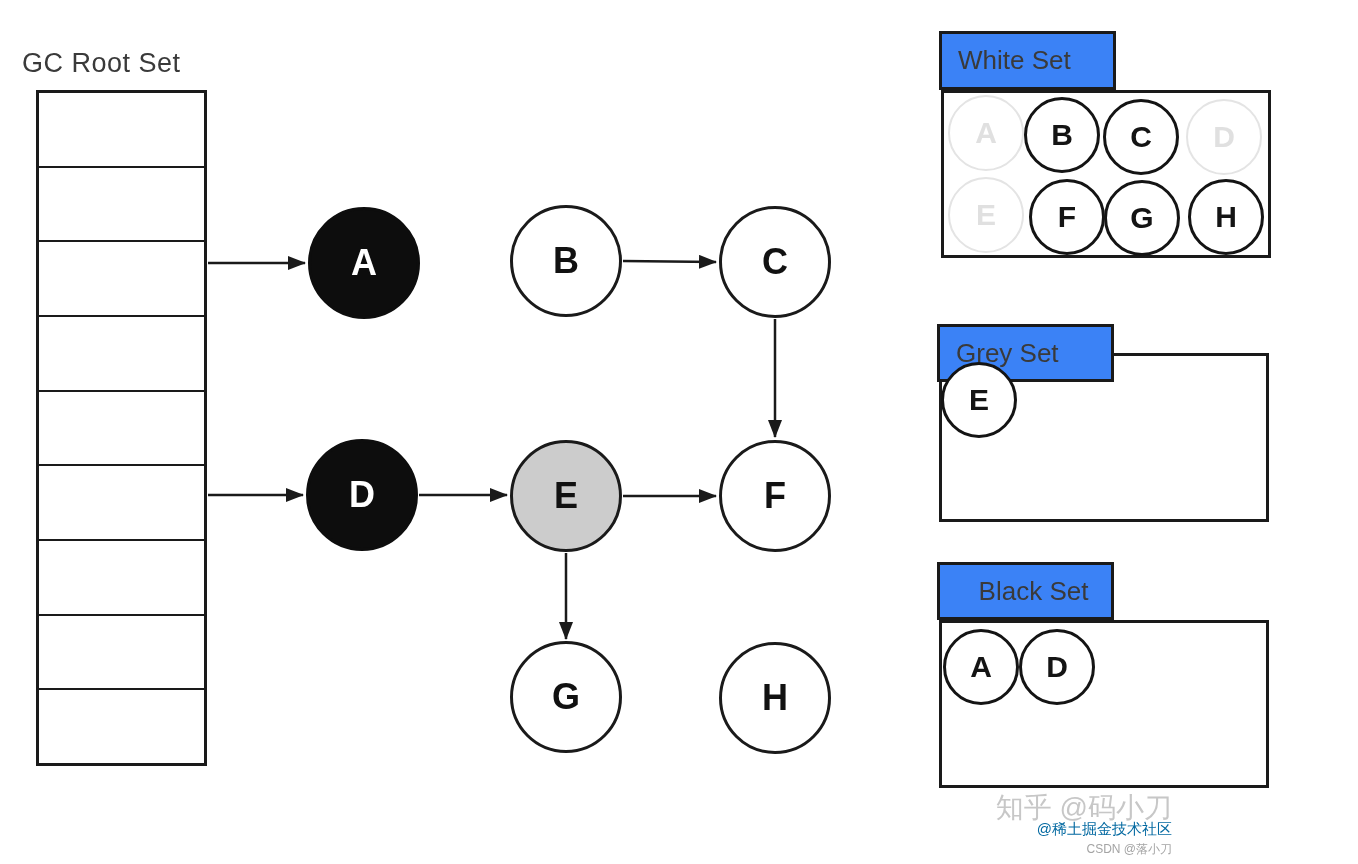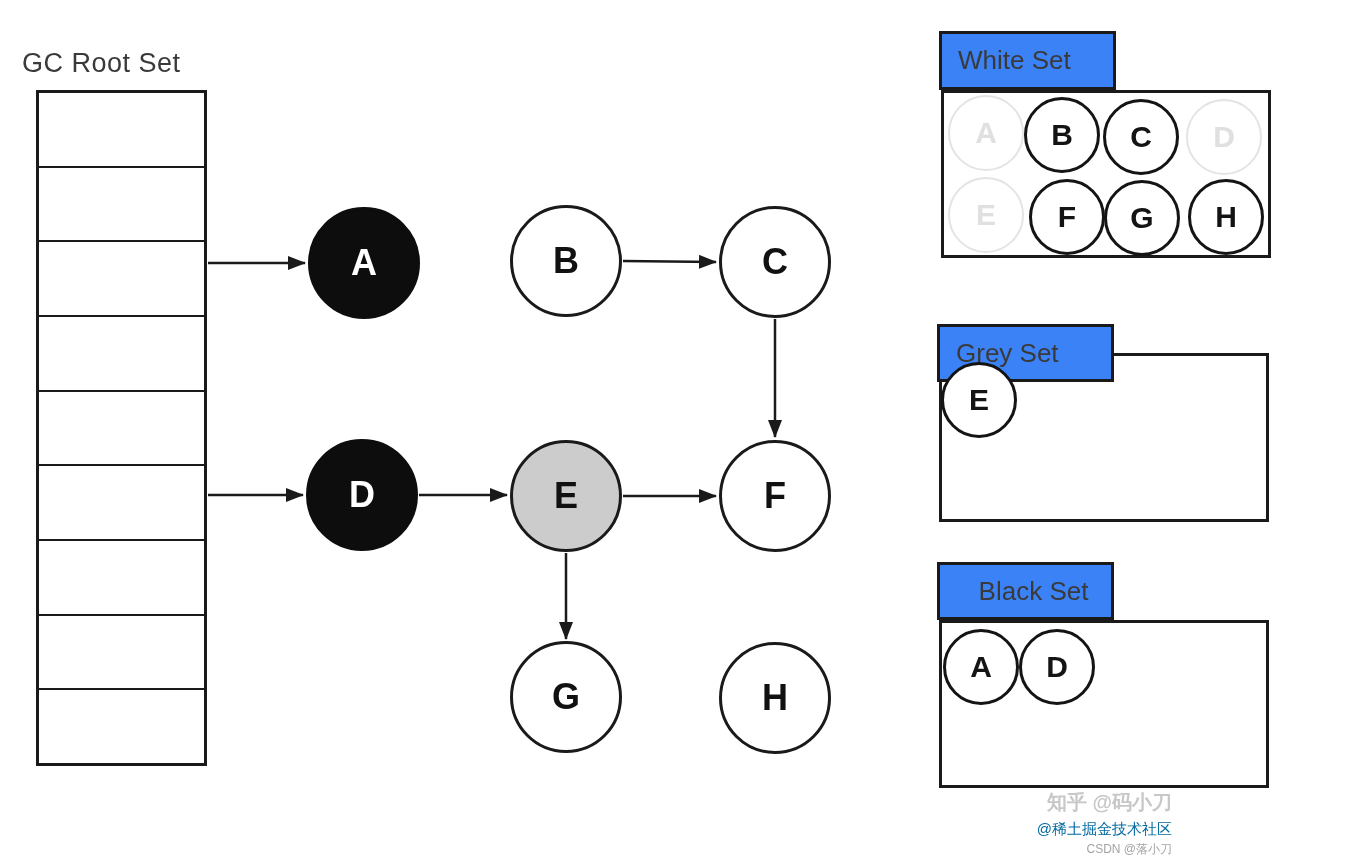--- a/index.html
+++ b/index.html
@@ -48,21 +48,21 @@
     position: absolute; width: 76px; height: 76px; border-radius: 50%;
     border: 3px solid #141414; background: #ffffff; color: #141414;
     display: flex; align-items: center; justify-content: center;
     font-size: 30px; font-weight: bold; z-index: 4;
   }
   .chip.faded { border-color: #e4e4e4; color: #e0e0e0; border-width: 2px; }
 
   
   .wm { position: absolute; right: 14px; text-align: right; z-index: 5; white-space: nowrap; }
   .wm-zhihu {
-    top: 789px; font-size: 20px; font-weight: bold; color: #c7c7c7;
+    top: 789px; font-size: 28px; font-weight: normal; color: #c7c7c7;
     text-shadow: 2px 2px 0 #ffffff;
   }
   .wm-juejin { top: 820px; font-size: 15px; color: #0369a1; }
   .wm-csdn  { top: 841px; font-size: 12px; color: #a4a4a4; }
 </style>
 </head>
 <body>
 
 <div class="canvas">
 

